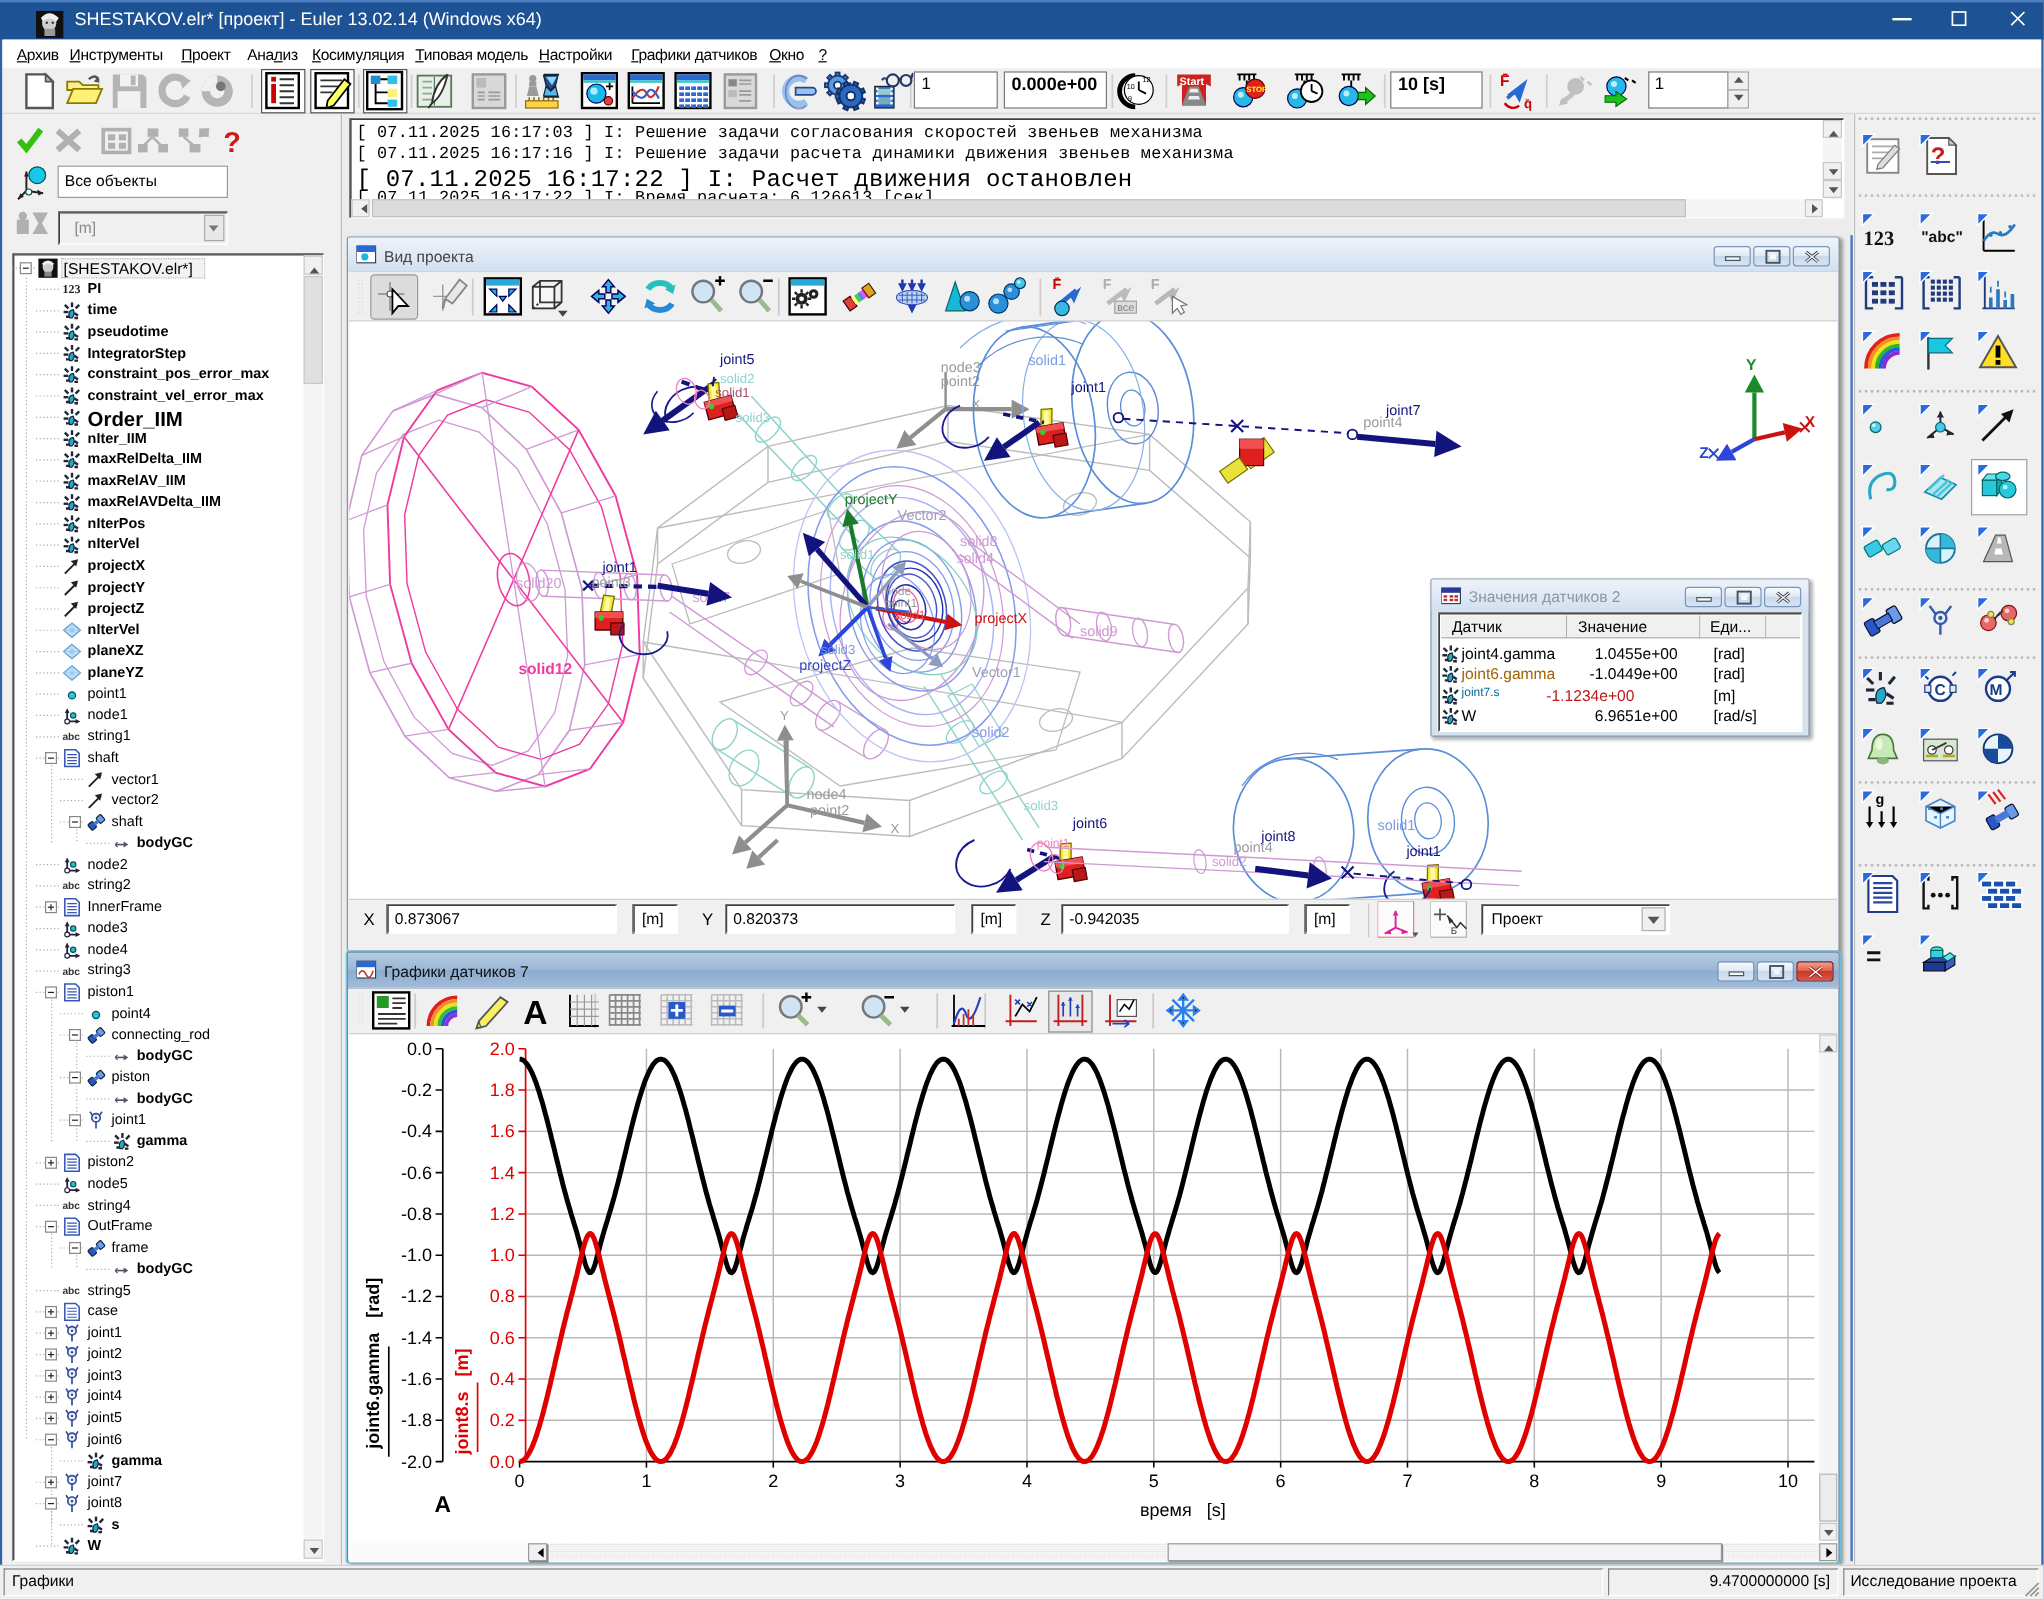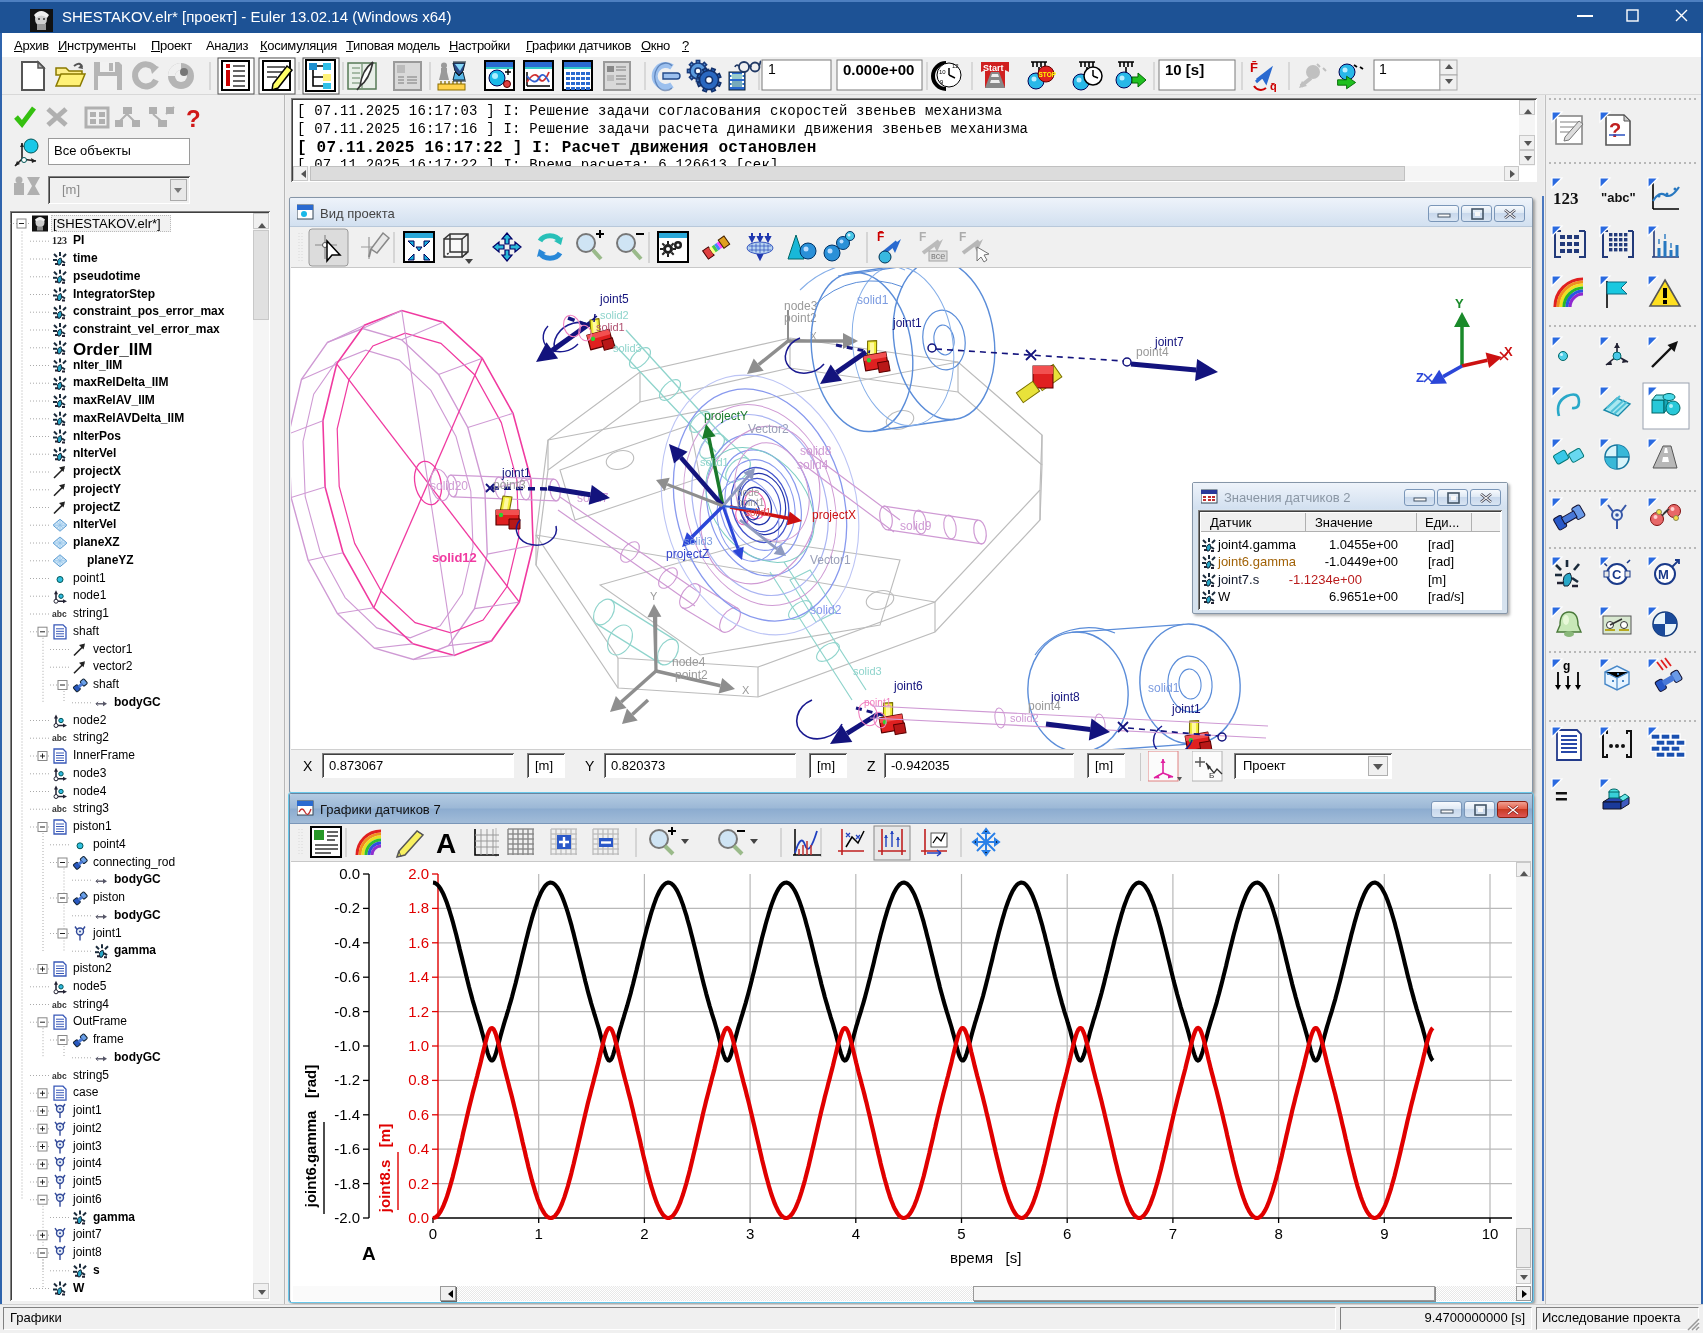--- a/index.html
+++ b/index.html
@@ -593,21 +593,21 @@
 <div class="abs" style="left:73px;top:375.25px;font-size:12px;color:#000;font-weight:bold;white-space:nowrap;">maxRelDelta_IIM</div>
 <div class="abs" style="left:73px;top:393.0px;font-size:12px;color:#000;font-weight:bold;white-space:nowrap;">maxRelAV_IIM</div>
 <div class="abs" style="left:73px;top:410.75px;font-size:12px;color:#000;font-weight:bold;white-space:nowrap;">maxRelAVDelta_IIM</div>
 <div class="abs" style="left:73px;top:428.5px;font-size:12px;color:#000;font-weight:bold;white-space:nowrap;">nIterPos</div>
 <div class="abs" style="left:73px;top:446.25px;font-size:12px;color:#000;font-weight:bold;white-space:nowrap;">nIterVel</div>
 <div class="abs" style="left:73px;top:464.0px;font-size:12px;color:#000;font-weight:bold;white-space:nowrap;">projectX</div>
 <div class="abs" style="left:73px;top:481.75px;font-size:12px;color:#000;font-weight:bold;white-space:nowrap;">projectY</div>
 <div class="abs" style="left:73px;top:499.5px;font-size:12px;color:#000;font-weight:bold;white-space:nowrap;">projectZ</div>
 <div class="abs" style="left:73px;top:517.25px;font-size:12px;color:#000;font-weight:bold;white-space:nowrap;">nIterVel</div>
 <div class="abs" style="left:73px;top:535.0px;font-size:12px;color:#000;font-weight:bold;white-space:nowrap;">planeXZ</div>
-<div class="abs" style="left:73px;top:552.75px;font-size:12px;color:#000;font-weight:bold;white-space:nowrap;margin-left:14px;">planeYZ</div>
+<div class="abs" style="left:73px;top:552.75px;font-size:12px;color:#000;font-weight:bold;white-space:nowrap;">planeYZ</div>
 <div class="abs" style="left:73px;top:570.5px;font-size:12px;color:#000;font-weight:normal;white-space:nowrap;">point1</div>
 <div class="abs" style="left:73px;top:588.25px;font-size:12px;color:#000;font-weight:normal;white-space:nowrap;">node1</div>
 <div class="abs" style="left:73px;top:606.0px;font-size:12px;color:#000;font-weight:normal;white-space:nowrap;">string1</div>
 <div class="abs" style="left:73px;top:623.75px;font-size:12px;color:#000;font-weight:normal;white-space:nowrap;">shaft</div>
 <div class="abs" style="left:93px;top:641.5px;font-size:12px;color:#000;font-weight:normal;white-space:nowrap;">vector1</div>
 <div class="abs" style="left:93px;top:659.25px;font-size:12px;color:#000;font-weight:normal;white-space:nowrap;">vector2</div>
 <div class="abs" style="left:93px;top:677.0px;font-size:12px;color:#000;font-weight:normal;white-space:nowrap;">shaft</div>
 <div class="abs" style="left:114px;top:694.75px;font-size:12px;color:#000;font-weight:bold;white-space:nowrap;">bodyGC</div>
 <div class="abs" style="left:73px;top:712.5px;font-size:12px;color:#000;font-weight:normal;white-space:nowrap;">node2</div>
 <div class="abs" style="left:73px;top:730.25px;font-size:12px;color:#000;font-weight:normal;white-space:nowrap;">string2</div>
@@ -647,21 +647,21 @@
     <div style="margin:5px 0 0 4px;width:0;height:0;border:4px solid transparent;border-bottom:5px solid #555;"></div>
   </div>
 <div class="abs" style="left:253px;top:1283px;width:16px;height:16px;background:#f0f0f0;border:1px solid #c8c8c8;">
     <div style="margin:6px 0 0 4px;width:0;height:0;border:4px solid transparent;border-top:5px solid #555;"></div>
   </div>
 <div class="abs" style="left:253px;top:230px;width:16px;height:90px;background:#e0e0e0;border:1px solid #c8c8c8;"></div>
 <div class="abs" style="left:286px;top:95px;width:1258px;height:1209px;background:#ececec;"></div>
 <div class="abs sunk2" style="left:291px;top:98px;width:1246px;height:84px;background:#fff;"></div>
 <div class="abs mono" style="left:297px;top:103px;font-size:14px;color:#000;font-weight:normal;white-space:nowrap;letter-spacing:0.2px;">[ 07.11.2025 16:17:03 ] I: Решение задачи согласования скоростей звеньев механизма</div>
 <div class="abs mono" style="left:297px;top:121px;font-size:14px;color:#000;font-weight:normal;white-space:nowrap;letter-spacing:0.2px;">[ 07.11.2025 16:17:16 ] I: Решение задачи расчета динамики движения звеньев механизма</div>
-<div class="abs mono" style="left:297px;top:139px;font-size:16px;color:#000;font-weight:bold;white-space:nowrap;letter-spacing:0.2px;">[ 07.11.2025 16:17:22 ] I: Расчет движения остановлен</div>
+<div class="abs mono" style="left:297px;top:139px;font-size:20px;color:#000;font-weight:normal;white-space:nowrap;letter-spacing:0.2px;">[ 07.11.2025 16:17:22 ] I: Расчет движения остановлен</div>
 <div class="abs mono" style="left:297px;top:157px;font-size:14px;color:#000;font-weight:normal;white-space:nowrap;letter-spacing:0.2px;">[ 07.11.2025 16:17:22 ] I: Время расчета: 6.126613 [сек]</div>
 <div class="abs" style="left:1519px;top:100px;width:16px;height:66px;background:#f5f5f5;"></div>
 <div class="abs" style="left:1519px;top:100px;width:16px;height:15px;background:#f0f0f0;border:1px solid #c8c8c8;">
     <div style="margin:4px 0 0 4px;width:0;height:0;border:4px solid transparent;border-bottom:5px solid #555;"></div>
   </div>
 <div class="abs" style="left:1519px;top:135px;width:16px;height:15px;background:#f0f0f0;border:1px solid #c8c8c8;">
     <div style="margin:5px 0 0 4px;width:0;height:0;border:4px solid transparent;border-top:5px solid #555;"></div>
   </div>
 <div class="abs" style="left:1519px;top:150px;width:16px;height:15px;background:#f0f0f0;border:1px solid #c8c8c8;">
     <div style="margin:5px 0 0 4px;width:0;height:0;border:4px solid transparent;border-top:5px solid #555;"></div>
@@ -1174,21 +1174,21 @@
 <div class="abs" style="left:1428px;top:537.0px;font-size:13px;color:#000;font-weight:normal;white-space:nowrap;">[rad]</div>
 <svg class="abs" style="left:1201px;top:554px" width="16" height="16">
     <use href="#i-sensor"></use>
   </svg>
 <div class="abs" style="left:1218px;top:554.4px;font-size:13px;color:#a16207;font-weight:normal;white-space:nowrap;">joint6.gamma</div>
 <div class="abs" style="left:1398px;top:554.4px;font-size:13px;color:#000;font-weight:normal;white-space:nowrap;transform:translateX(-100%);">-1.0449e+00</div>
 <div class="abs" style="left:1428px;top:554.4px;font-size:13px;color:#000;font-weight:normal;white-space:nowrap;">[rad]</div>
 <svg class="abs" style="left:1201px;top:572px" width="16" height="16">
     <use href="#i-sensor"></use>
   </svg>
-<div class="abs" style="left:1218px;top:571.8px;font-size:13px;color:#0f172a;font-weight:normal;white-space:nowrap;">joint7.s</div>
+<div class="abs" style="left:1218px;top:571.8px;font-size:10px;color:#0369a1;font-weight:normal;white-space:nowrap;">joint7.s</div>
 <div class="abs" style="left:1362px;top:571.8px;font-size:13px;color:#b91c1c;font-weight:normal;white-space:nowrap;transform:translateX(-100%);">-1.1234e+00</div>
 <div class="abs" style="left:1428px;top:571.8px;font-size:13px;color:#000;font-weight:normal;white-space:nowrap;">[m]</div>
 <svg class="abs" style="left:1201px;top:589px" width="16" height="16">
     <use href="#i-sensor"></use>
   </svg>
 <div class="abs" style="left:1218px;top:589.2px;font-size:13px;color:#000;font-weight:normal;white-space:nowrap;">W</div>
 <div class="abs" style="left:1398px;top:589.2px;font-size:13px;color:#000;font-weight:normal;white-space:nowrap;transform:translateX(-100%);">6.9651e+00</div>
 <div class="abs" style="left:1428px;top:589.2px;font-size:13px;color:#000;font-weight:normal;white-space:nowrap;">[rad/s]</div>
 <div class="abs" style="left:291px;top:749px;width:1240px;height:42px;background:#f0f0f0;border-top:1px solid #d0d0d0;"></div>
 <div class="abs" style="left:303px;top:758px;font-size:14px;color:#000;font-weight:normal;white-space:nowrap;">X</div>

